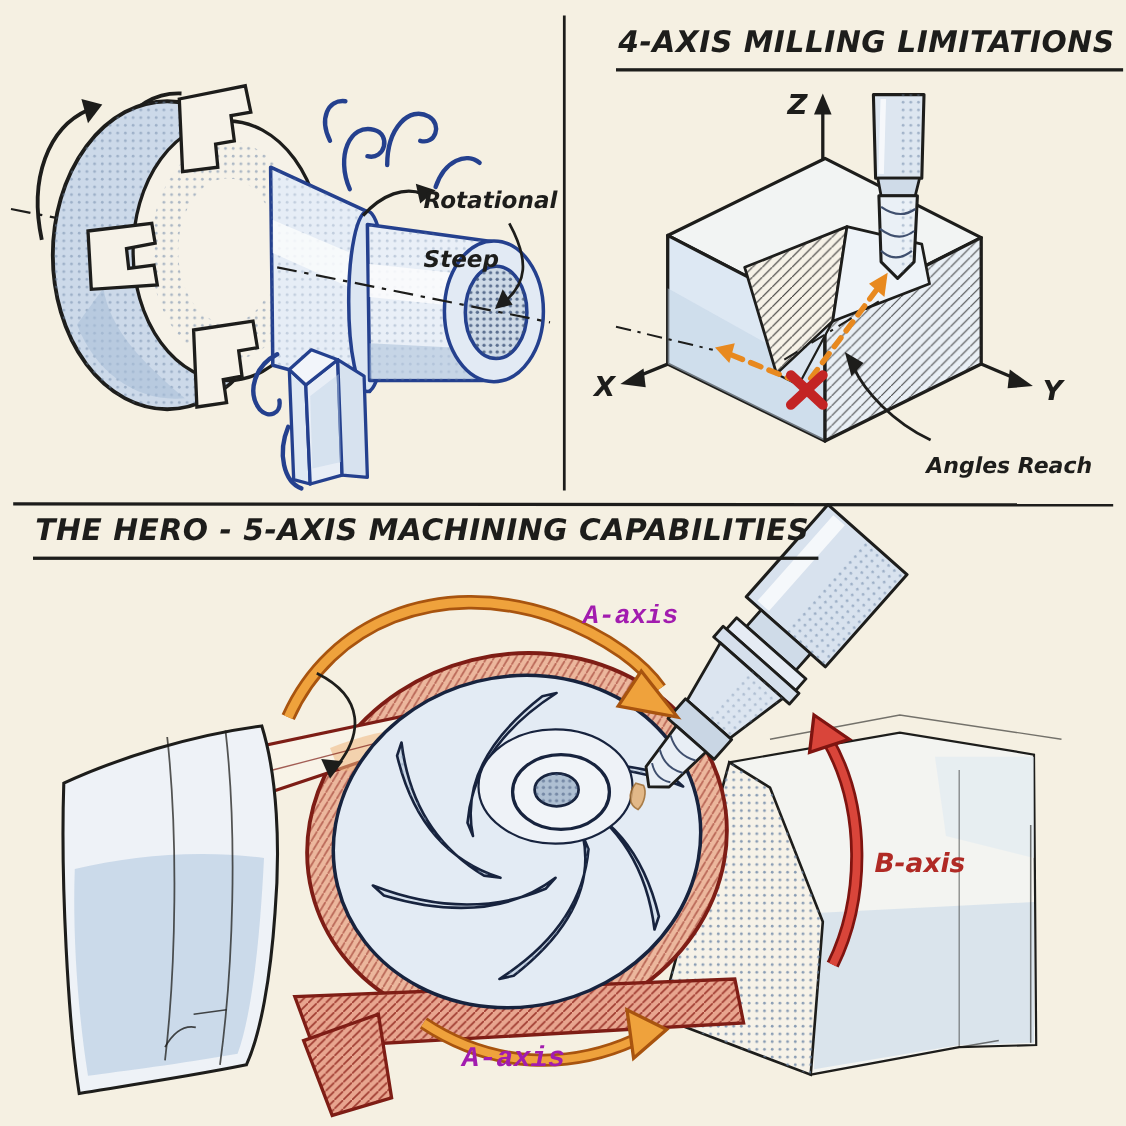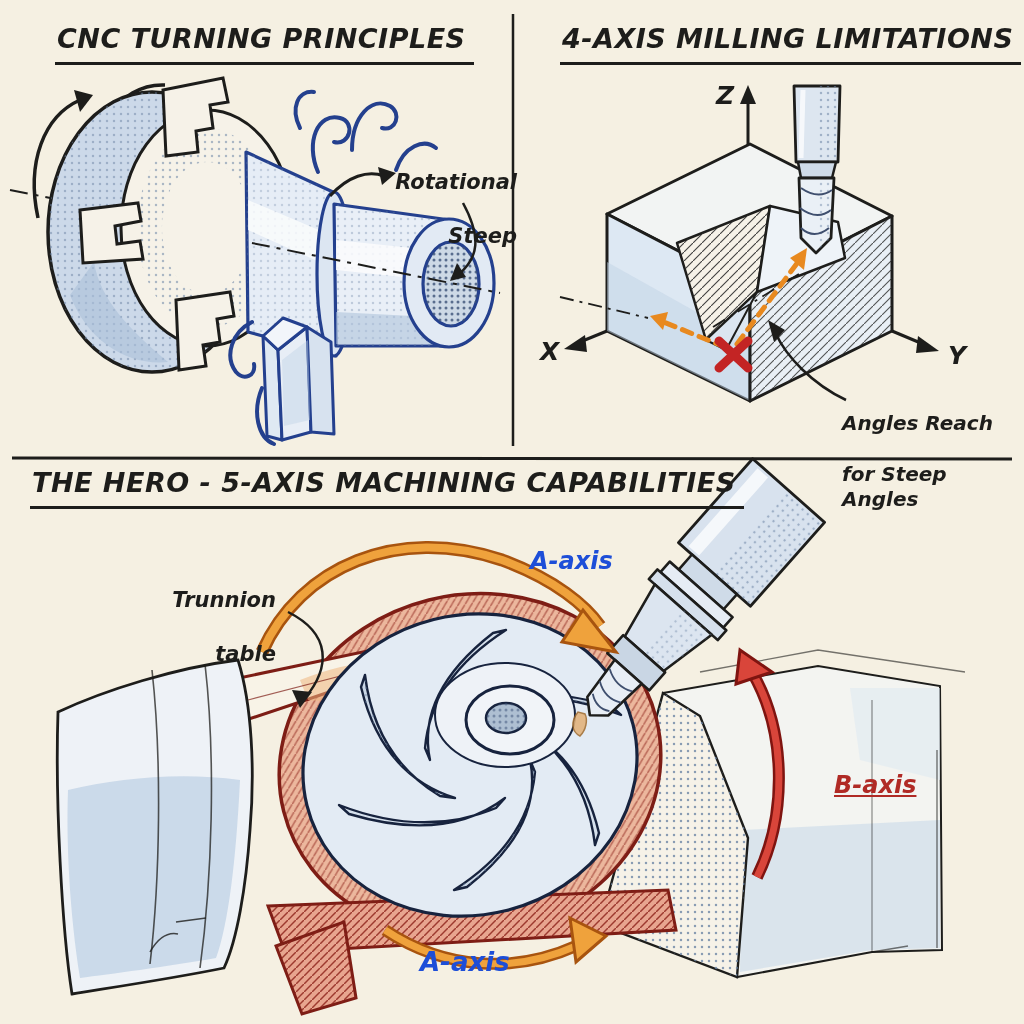--- a/index.html
+++ b/index.html
@@ -22,23 +22,23 @@
     line-height:1.28;
   }
   .title{
     font-size:27px;
     letter-spacing:0.5px;
     border-bottom:3.5px solid #1d1d1b;
     padding:0 8px 5px 2px;
     display:inline-block;
   }
   .small{font-size:20px;}
-  .mid{font-size:21px;text-align:right;}
+  .mid{font-size:21px;text-align:left;}
   .axisletter{font-size:25px;}
-  .orange{color:#1d4ed8;}
+  .orange{color:#a21caf;font-family:Liberation Mono, monospace;}
   .redtxt{color:#b02a25;}
 </style>
 </head>
 <body>
 
 <div class="canvas">
 
 <svg class="art" width="1024" height="1024" viewBox="0 0 1024 1024">
   <defs>
     <pattern id="dotsB" width="7" height="7" patternUnits="userSpaceOnUse">
@@ -265,40 +265,34 @@
       <path d="M385,930 C448,972 518,972 576,946" fill="none" stroke="#a8540f" stroke-width="12"></path>
       <path d="M385,930 C448,972 518,972 576,946" fill="none" stroke="#efa23c" stroke-width="7"></path>
       <polygon points="606,936 570,918 576,962" fill="#efa23c" stroke="#a8540f" stroke-width="3"></polygon>
     </g>
 
     <path d="M288,612 C332,634 330,668 305,698" fill="none" stroke="#1d1d1b" stroke-width="2.5"></path>
     <polygon points="300,708 292,690 312,692" fill="#1d1d1b"></polygon>
   </g>
 </svg>
 
-<div class="lbl title" style="left:55px;top:22px;">CNC TURNING PRINCIPLES</div>
 <div class="lbl title" style="left:560px;top:22px;">4-AXIS MILLING LIMITATIONS</div>
 <div class="lbl title" style="left:30px;top:466px;">THE HERO - 5-AXIS MACHINING CAPABILITIES</div>
 
 <div class="lbl mid" style="left:385px;top:142px;width:132px;">
   <span>Rotational</span><br>
   <span>Steep</span>
 </div>
 
 <div class="lbl axisletter" style="left:716px;top:80px;">Z</div>
 <div class="lbl axisletter" style="left:540px;top:336px;">X</div>
 <div class="lbl axisletter" style="left:948px;top:340px;">Y</div>
 
 <div class="lbl small" style="left:842px;top:385px;width:185px;">
   <span>Angles Reach</span><br>
-  <span>for Steep Angles</span>
 </div>
 
-<div class="lbl mid" style="left:140px;top:560px;width:136px;">
-  <span>Trunnion</span><br>
-  <span>table</span>
+
+<div class="lbl orange" style="left:530px;top:546px;font-size:24px;">A-axis</div>
+<div class="lbl redtxt" style="left:795px;top:770px;font-size:24px;">B-axis</div>
+<div class="lbl orange" style="left:420px;top:946px;font-size:26px;">A-axis</div>
+
 </div>
 
-<div class="lbl orange" style="left:530px;top:546px;font-size:24px;">A-axis</div>
-<div class="lbl redtxt" style="left:834px;top:770px;font-size:24px;text-decoration:underline;">B-axis</div>
-<div class="lbl orange" style="left:420px;top:946px;font-size:26px;">A-axis</div>
-
-</div>
-
 </body></html>

